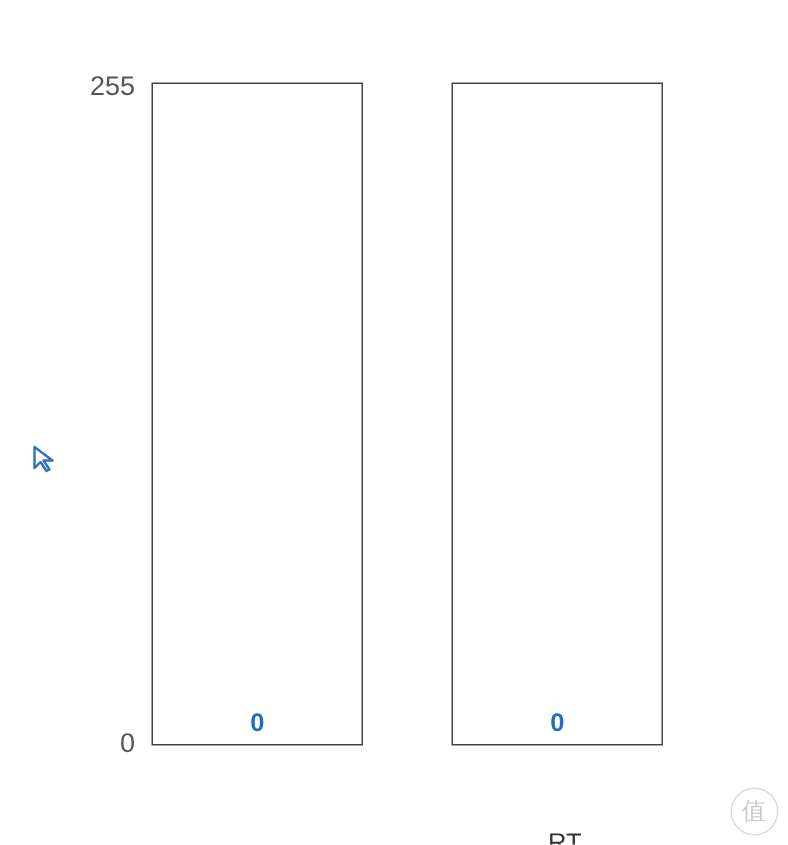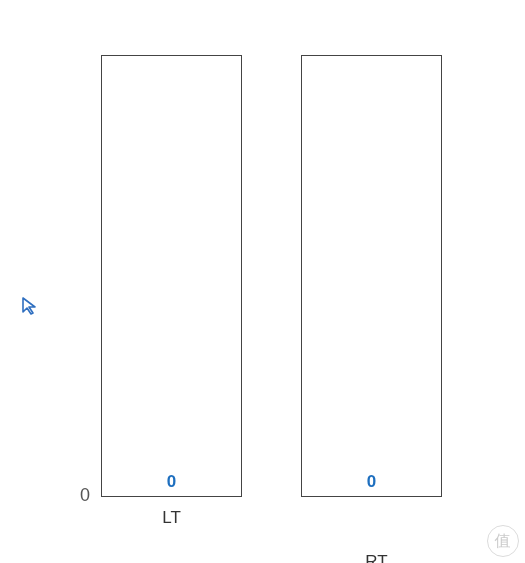--- a/index.html
+++ b/index.html
@@ -101,27 +101,27 @@
     font-size: 16px;
     color: #6a6a6a;
     background: rgba(255,255,255,0.2);
   }
 </style>
 </head>
 <body>
 
 <div class="stage">
 
+  <div class="y-label y-top">255</div>
   <div class="y-label y-bot">0</div>
 
   <div class="bar-box bar-left">
     <div class="bar-fill" style="height: 0px;"></div>
     <div class="bar-value">0</div>
   </div>
-  <div class="x-label x-left">LT</div>
 
   <div class="bar-box bar-right">
     <div class="bar-fill" style="height: 0px;"></div>
     <div class="bar-value">0</div>
   </div>
   <div class="x-label x-right">RT</div>
 
   <div class="cursor">
     <svg width="20" height="20" viewBox="0 0 20 20">
       <path d="M2 2 L2 16 L6 12 L10 18 L12 17 L8 11 L14 11 Z" fill="#ffffff" stroke="#2f6fc0" stroke-width="1.6" stroke-linejoin="round"></path>

